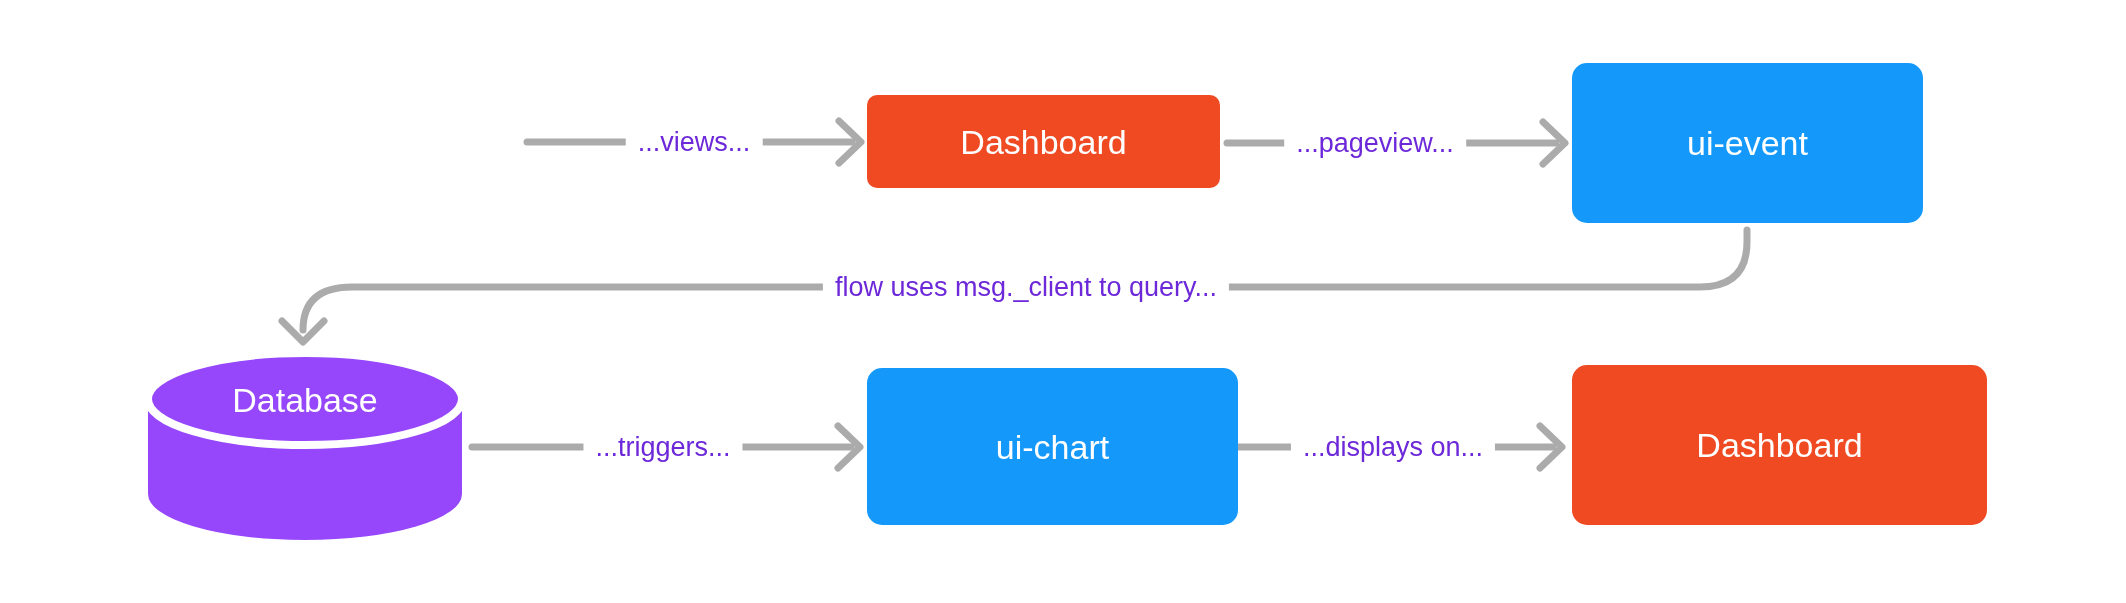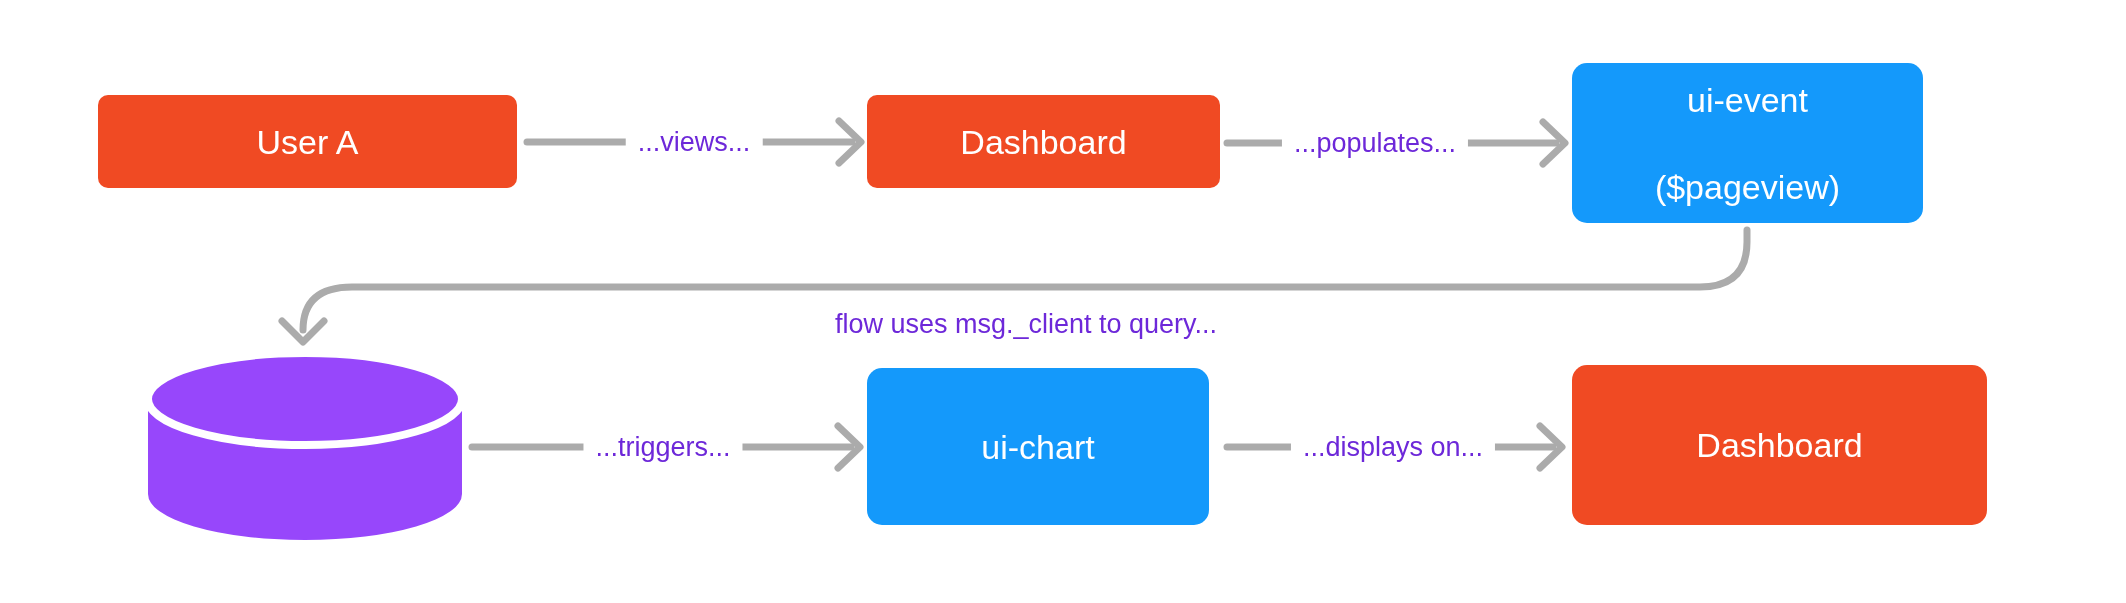--- a/index.html
+++ b/index.html
@@ -79,45 +79,44 @@
       <line x1="1227" y1="447" x2="1553" y2="447"></line>
       <polyline points="1540,426 1562,447 1540,468"></polyline>
     </g>
 
     <g>
       <path d="M 148 399 L 148 494 A 157 46 0 0 0 462 494 L 462 399 A 157 46 0 0 1 148 399 Z" fill="#9747FB"></path>
       <ellipse cx="305" cy="399" rx="157" ry="46" stroke="#ffffff" stroke-width="8" fill="#9747FB"></ellipse>
     </g>
   </svg>
 
-  <div class="node small" style="left: 98px; top: 95px; width: 419px; height: 93px; background: rgb(240, 74, 35);">
-    <span>User A</span>
-  </div>
 
   <div class="node small" style="left: 867px; top: 95px; width: 353px; height: 93px; background: rgb(240, 74, 35);">
     <span>Dashboard</span>
   </div>
 
   <div class="node large" style="left: 1572px; top: 63px; width: 351px; height: 160px; background: rgb(20, 153, 251);">
     <span>ui-event</span>
-    <span>($pageview)</span>
   </div>
 
+  <div class="cyl-label" style="left:148px; top:355px; width:314px; height:90px;">
+    <span>Database</span>
+  </div>
 
-  <div class="node large" style="left: 867px; top: 368px; width: 342px; height: 157px; background: rgb(20, 153, 251);">
+  <div class="node large" style="left: 867px; top: 368px; width: 371px; height: 157px; background: rgb(20, 153, 251);">
     <span>ui-chart</span>
   </div>
 
   <div class="node large" style="left: 1572px; top: 365px; width: 415px; height: 160px; background: rgb(240, 74, 35);">
     <span>Dashboard</span>
   </div>
 
   <div class="edge-label" style="left:694px; top:142px;">...views...</div>
 
-  <div class="edge-label" style="left:1375px; top:143px;">...populates...</div>
+  <div class="edge-label" style="left:1375px; top:143px;">...pageview...</div>
 
-  <div class="edge-label" style="left:1026px; top:287px;margin-top:37px;">flow uses msg._client to query...</div>
+  <div class="edge-label" style="left:1026px; top:287px;">flow uses msg._client to query...</div>
 
   <div class="edge-label" style="left:663px; top:447px;">...triggers...</div>
 
   <div class="edge-label" style="left:1393px; top:447px;">...displays on...</div>
 
 </div>
 
 </body></html>

